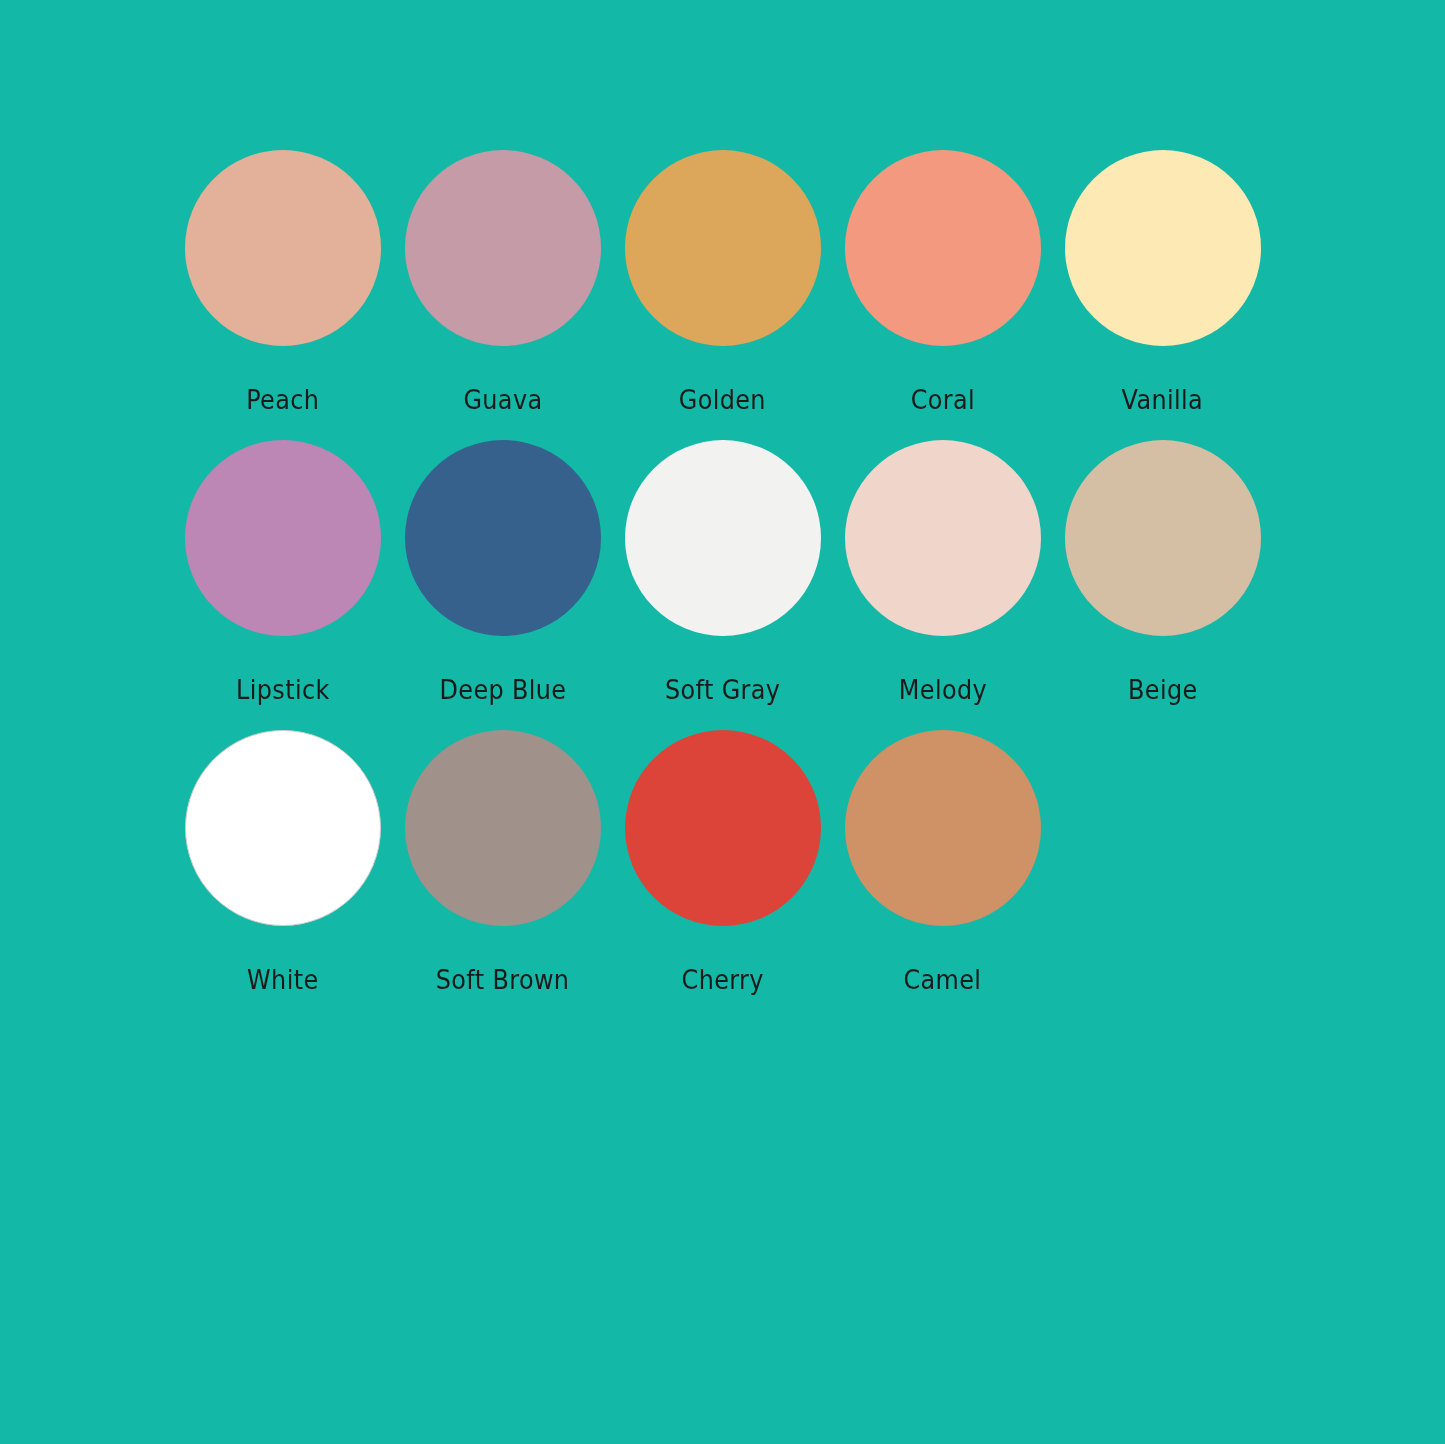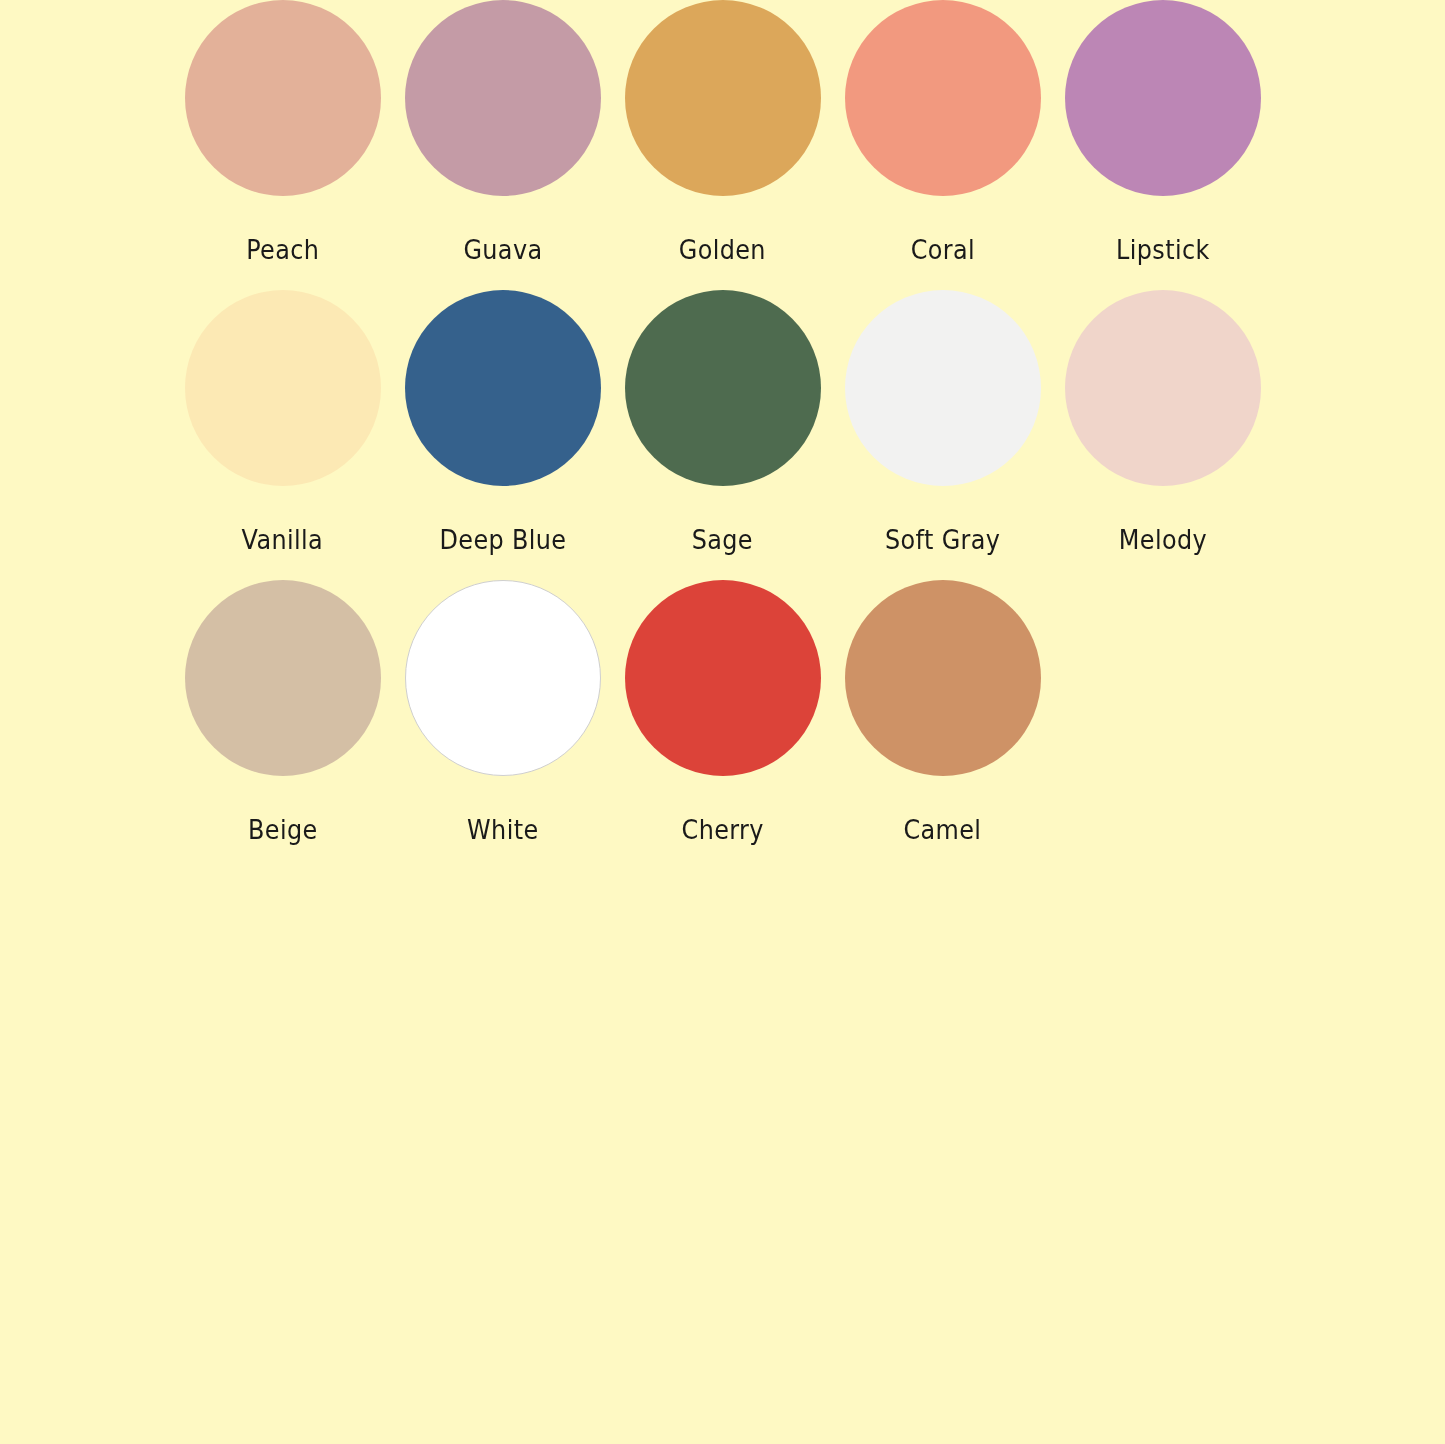--- a/index.html
+++ b/index.html
@@ -12,25 +12,26 @@
     width: 1445px;
     height: 1444px;
     font-family: "DejaVu Sans", "Liberation Sans", sans-serif;
     -webkit-font-smoothing: antialiased;
   }
 
   #palette-board {
     position: relative;
     width: 1445px;
     height: 1444px;
-    background: #fef9c3;
+    background: #14b8a6;
     box-sizing: border-box;
     display: flex;
     flex-direction: column;
     justify-content: flex-start;
+    padding-top: 150px;
   }
 
   .swatch-grid {
     display: grid;
     grid-template-columns: repeat(5, 220px);
     grid-template-rows: repeat(4, 290px);
     justify-content: center;
     align-content: start;
     column-gap: 0px;
     row-gap: 0px;
@@ -83,52 +84,52 @@
       </div>
       <div class="swatch-cell">
         <div class="swatch-circle" style="background-color: rgb(220, 167, 90);"></div>
         <div class="swatch-label">Golden</div>
       </div>
       <div class="swatch-cell">
         <div class="swatch-circle" style="background-color: rgb(242, 153, 127);"></div>
         <div class="swatch-label">Coral</div>
       </div>
       <div class="swatch-cell">
+        <div class="swatch-circle" style="background-color: rgb(252, 233, 180);"></div>
+        <div class="swatch-label">Vanilla</div>
+      </div>
+      <div class="swatch-cell">
         <div class="swatch-circle" style="background-color: rgb(188, 134, 181);"></div>
         <div class="swatch-label">Lipstick</div>
       </div>
       <div class="swatch-cell">
-        <div class="swatch-circle" style="background-color: rgb(252, 233, 180);"></div>
-        <div class="swatch-label">Vanilla</div>
-      </div>
-      <div class="swatch-cell">
         <div class="swatch-circle" style="background-color: rgb(53, 97, 140);"></div>
         <div class="swatch-label">Deep Blue</div>
-      </div>
-      <div class="swatch-cell">
-        <div class="swatch-circle" style="background-color: rgb(78, 107, 79);"></div>
-        <div class="swatch-label">Sage</div>
       </div>
       <div class="swatch-cell">
         <div class="swatch-circle" style="background-color: rgb(242, 242, 241);"></div>
         <div class="swatch-label">Soft Gray</div>
       </div>
       <div class="swatch-cell">
         <div class="swatch-circle" style="background-color: rgb(240, 213, 202);"></div>
         <div class="swatch-label">Melody</div>
       </div>
       <div class="swatch-cell">
         <div class="swatch-circle" style="background-color: rgb(212, 191, 165);"></div>
         <div class="swatch-label">Beige</div>
       </div>
       <div class="swatch-cell">
         <div class="swatch-circle has-outline" style="background-color: rgb(255, 255, 255);"></div>
         <div class="swatch-label">White</div>
       </div>
       <div class="swatch-cell">
+        <div class="swatch-circle" style="background-color: rgb(160, 145, 138);"></div>
+        <div class="swatch-label">Soft Brown</div>
+      </div>
+      <div class="swatch-cell">
         <div class="swatch-circle" style="background-color: rgb(220, 67, 57);"></div>
         <div class="swatch-label">Cherry</div>
       </div>
       <div class="swatch-cell">
         <div class="swatch-circle" style="background-color: rgb(206, 146, 102);"></div>
         <div class="swatch-label">Camel</div>
       </div>
     </div>
 </div>
 

